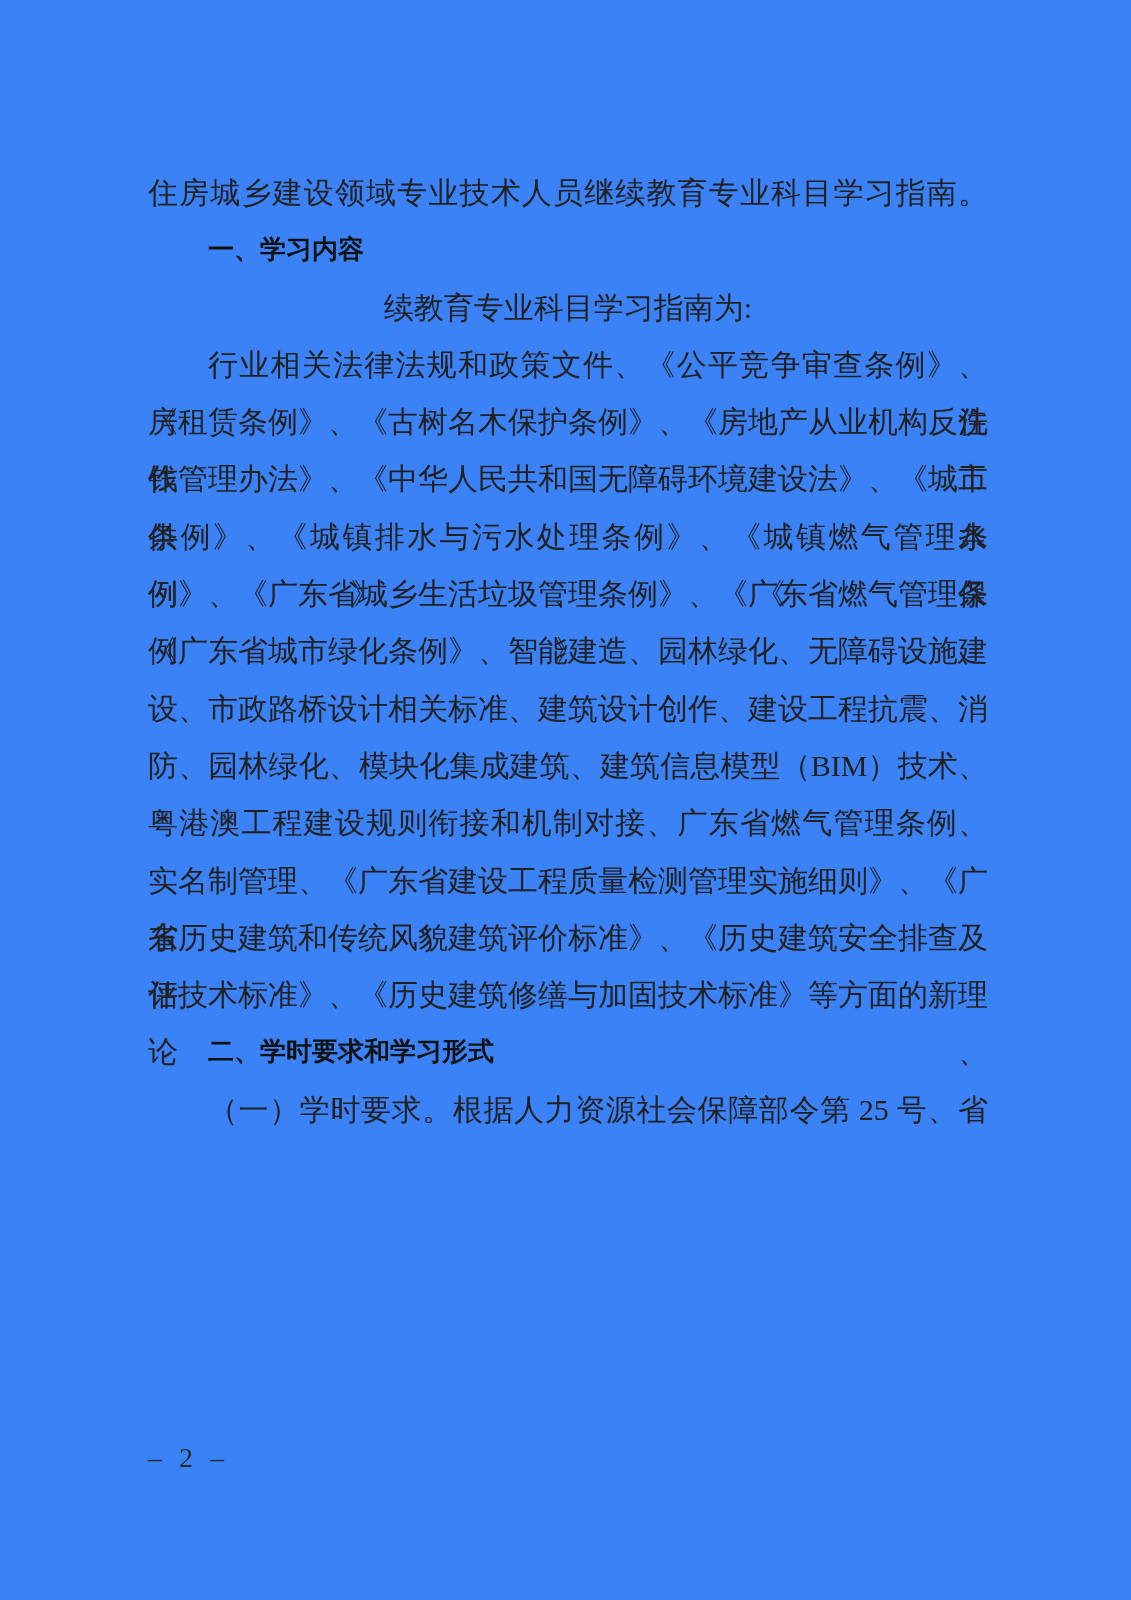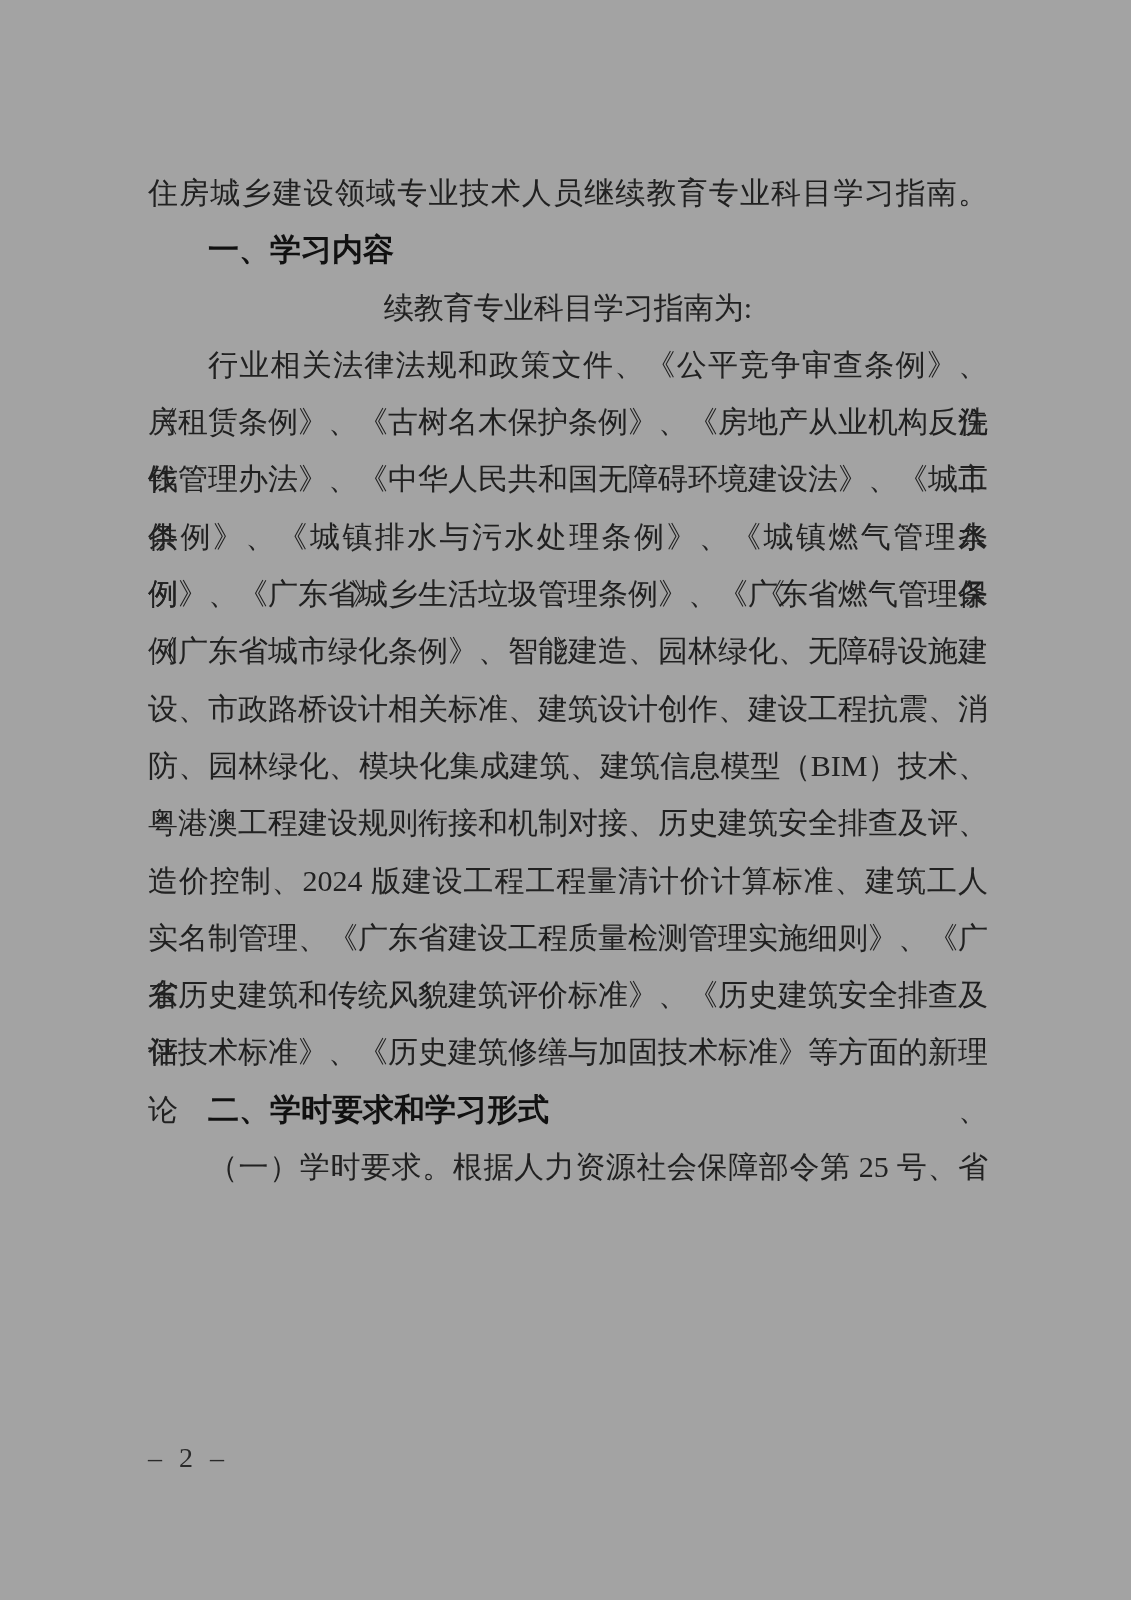--- a/index.html
+++ b/index.html
@@ -4,21 +4,21 @@
 <style>
   html, body {
     margin: 0;
     padding: 0;
     background: #ffffff;
   }
   .page {
     position: relative;
     width: 1131px;
     height: 1600px;
-    background: #a3a3a3;
+    background: #3b82f6;
     overflow: hidden;
     font-family: "Liberation Serif", "DejaVu Serif", serif;
     color: #212121;
   }
   .content {
     position: absolute;
     left: 148px;
     top: 164px;
     width: 840px;
   }
@@ -32,21 +32,21 @@
   .line.fill {
     text-align: justify;
     text-align-last: justify;
   }
   .line.indent {
     text-indent: 60px;
   }
   .line.heading {
     font-family: "Liberation Sans", "DejaVu Sans", sans-serif;
     font-weight: 700;
-    font-size: 31px;
+    font-size: 26px;
     color: #111111;
     text-align: left;
     text-align-last: left;
   }
   .page-number {
     position: absolute;
     left: 148px;
     top: 1442px;
     font-size: 28px;
     letter-spacing: 5px;
@@ -63,22 +63,21 @@
       <div class="line heading indent">一、学习内容</div>
       <div class="line">续教育专业科目学习指南为:</div>
       <div class="line indent fill">行业相关法律法规和政策文件、《公平竞争审查条例》、《住</div>
       <div class="line fill">房租赁条例》、《古树名木保护条例》、《房地产从业机构反洗钱工</div>
       <div class="line fill">作管理办法》、《中华人民共和国无障碍环境建设法》、《城市供水</div>
       <div class="line fill">条例》、《城镇排水与污水处理条例》、《城镇燃气管理条例》、《保</div>
       <div class="line fill">例》、《广东省城乡生活垃圾管理条例》、《广东省燃气管理条例》、</div>
       <div class="line fill">《广东省城市绿化条例》、智能建造、园林绿化、无障碍设施建</div>
       <div class="line fill">设、市政路桥设计相关标准、建筑设计创作、建设工程抗震、消</div>
       <div class="line fill">防、园林绿化、模块化集成建筑、建筑信息模型（BIM）技术、</div>
-      <div class="line fill">粤港澳工程建设规则衔接和机制对接、历史建筑安全排查及评、</div>
-      <div class="line fill">造价控制、2024 版建设工程工程量清计价计算标准、建筑工人</div>
+      <div class="line fill">粤港澳工程建设规则衔接和机制对接、广东省燃气管理条例、</div>
       <div class="line fill">实名制管理、《广东省建设工程质量检测管理实施细则》、《广东</div>
       <div class="line fill">省历史建筑和传统风貌建筑评价标准》、《历史建筑安全排查及评</div>
       <div class="line fill">估技术标准》、《历史建筑修缮与加固技术标准》等方面的新理论、</div>
       <div class="line heading indent">二、学时要求和学习形式</div>
       <div class="line indent fill">（一）学时要求。根据人力资源社会保障部令第 25 号、省</div>
     </div>
   <div class="page-number">– 2 –</div>
 </div>
 
 </body></html>

